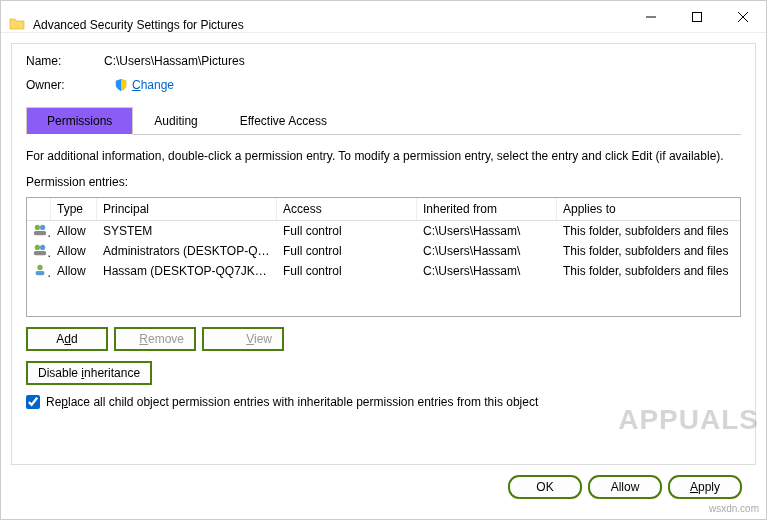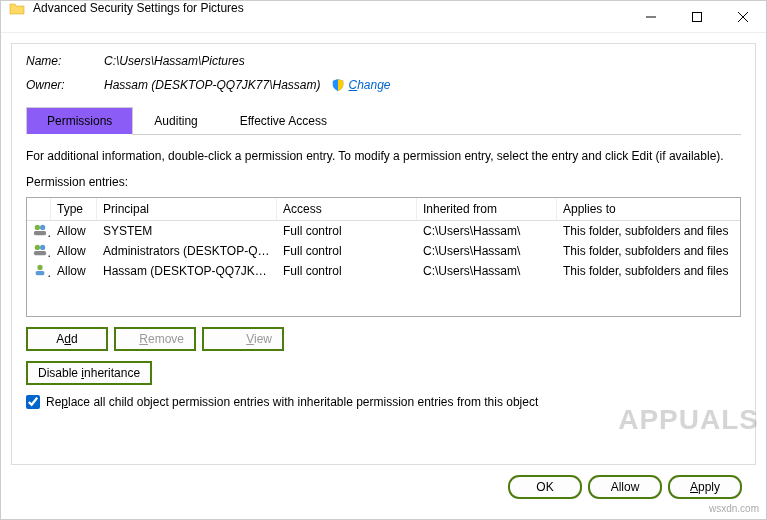--- a/index.html
+++ b/index.html
@@ -15,21 +15,21 @@
       width: 767px;
       height: 520px;
       background: #fff;
       display: flex;
       flex-direction: column;
       border: 1px solid #ccc;
     }
     .titlebar {
       height: 32px;
       display: flex;
-      align-items: flex-start;
+      align-items: flex-end;
       padding-left: 8px;
       border-bottom: 1px solid #eee;
     }
     .titlebar-icon {
       width: 16px;
       height: 16px;
       margin-right: 8px;
     }
     .title-text {
       flex: 1;
@@ -59,21 +59,20 @@
       padding: 10px 14px;
       display: flex;
       flex-direction: column;
       position: relative;
     }
     .info-row {
       display: flex;
       margin-bottom: 10px;
       align-items: flex-end;
       font-size: 12px;
-      font-style: italic;
     }
     .info-label {
       width: 78px;
       color: #000;
     }
     .info-value {
       color: #000;
     }
     .shield-icon {
       width: 14px;
@@ -248,21 +247,20 @@
   <div class="content">
     <div class="sheet">
 
       <div class="info-row">
         <span class="info-label">Name:</span>
         <span class="info-value">C:\Users\Hassam\Pictures</span>
       </div>
 
       <div class="info-row">
         <span class="info-label">Owner:</span>
-        <span class="info-value">Hassam (DESKTOP-QQ7JK77\Hassam)</span>
         <svg class="shield-icon" viewBox="0 0 16 16">
           <path d="M8 1 L14 3 V8 C14 12 8 15 8 15 C8 15 2 12 2 8 V3 Z" fill="#1e90ff"></path>
           <path d="M8 1 L14 3 V8 C14 12 8 15 8 15 V1 Z" fill="#ffcc00"></path>
         </svg>
         <span class="link"><span class="underline-letter">C</span><span>hange</span></span>
       </div>
 
       <div class="tabs">
         <div class="tab active">Permissions</div>
         <div class="tab">Auditing</div>

